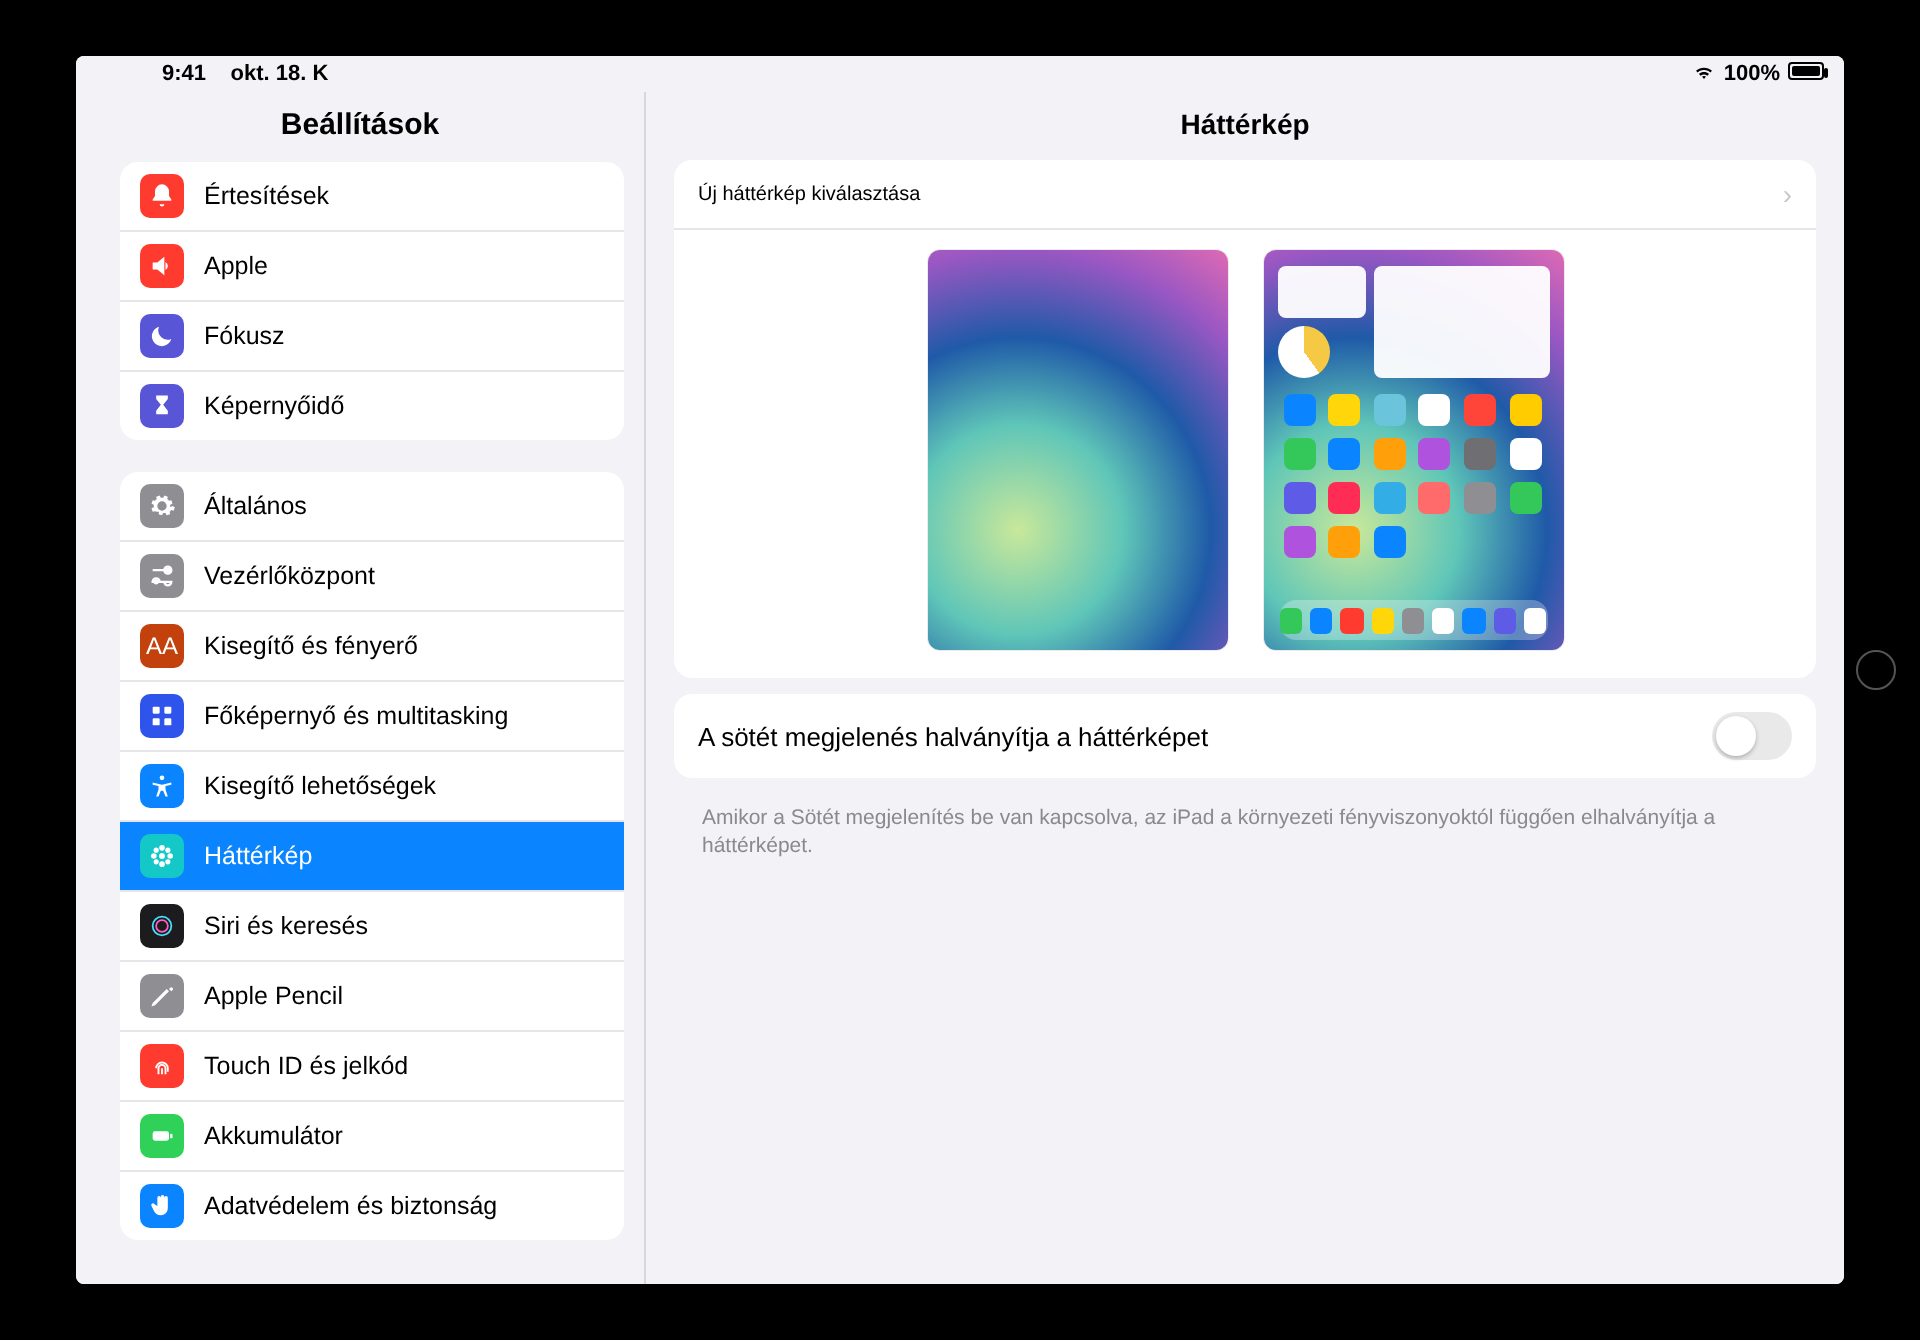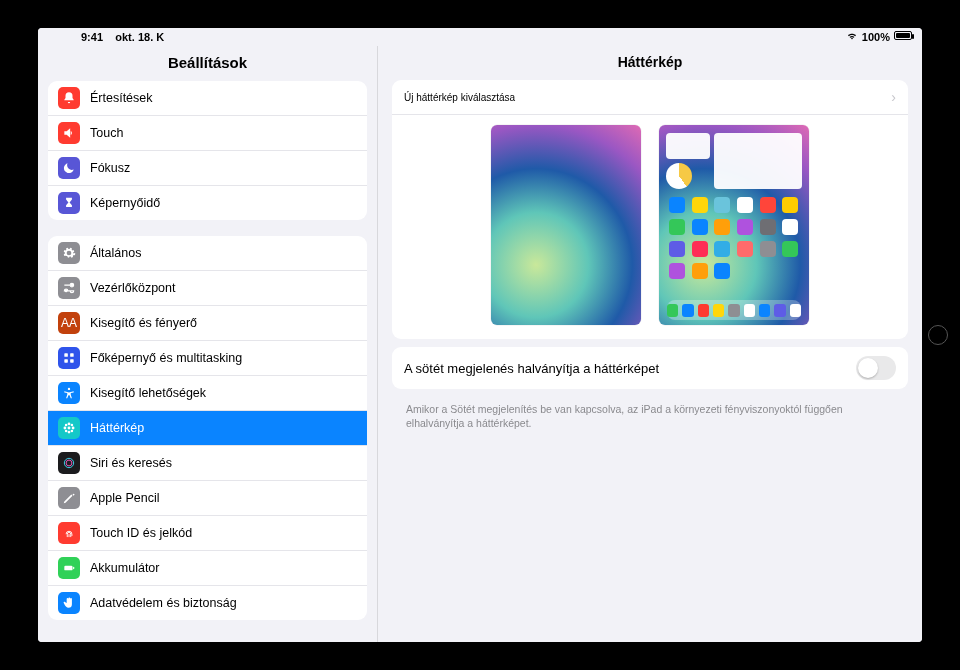--- a/index.html
+++ b/index.html
@@ -60,33 +60,33 @@
       width: 18px; height: 9px; border: 1px solid #000; border-radius: 2px;
       position: relative;
     }
     .battery-body::after { content:""; position:absolute; right:-3px; top:2px; width:2px; height:5px; background:#000; border-radius:1px; }
     .battery-fill { position:absolute; left:1px; top:1px; bottom:1px; right:1px; background:#000; border-radius:1px; }
 
     .content { flex: 1; display: flex; overflow: hidden; }
 
     
     .sidebar {
-      width: 340px;
+      width: 285px;
       background: #f2f2f7;
       display: flex;
       flex-direction: column;
       border-right: 1px solid #d8d8dc;
     }
     .sidebar-title {
       font-size: 15px;
       font-weight: 700;
       text-align: center;
       padding: 8px 0 10px;
     }
-    .sidebar-scroll { flex:1; overflow-y: auto; padding: 0 10px 12px; }
+    .sidebar-scroll { flex:1; overflow-y: auto; padding: 0 10px 12px; margin-left: 12px; }
     .group {
       background: #fff;
       border-radius: 9px;
       margin-bottom: 16px;
       overflow: hidden;
     }
     .row {
       display: flex;
       align-items: center;
       gap: 10px;
@@ -230,21 +230,21 @@
                   </svg>
                 </div>
               <div class="row-label">Értesítések</div>
             </div>
             <div class="row">
               <div class="icon-tile" style="background:#ff3b30">
                   <svg viewBox="0 0 24 24" fill="currentColor">
                     <path d="M4 9v6h4l6 5V4l-6 5H4zm13 3a4 4 0 0 0-2-3.5v7A4 4 0 0 0 17 12z"></path>
                   </svg>
                 </div>
-              <div class="row-label">Touch</div>
+              <div class="row-label">Apple</div>
             </div>
             <div class="row">
               <div class="icon-tile" style="background:#5856d6">
                   <svg viewBox="0 0 24 24" fill="currentColor">
                     <path d="M20 14.5A8 8 0 0 1 9.5 4 8.5 8.5 0 1 0 20 14.5z"></path>
                   </svg>
                 </div>
               <div class="row-label">Fókusz</div>
             </div>
             <div class="row">

